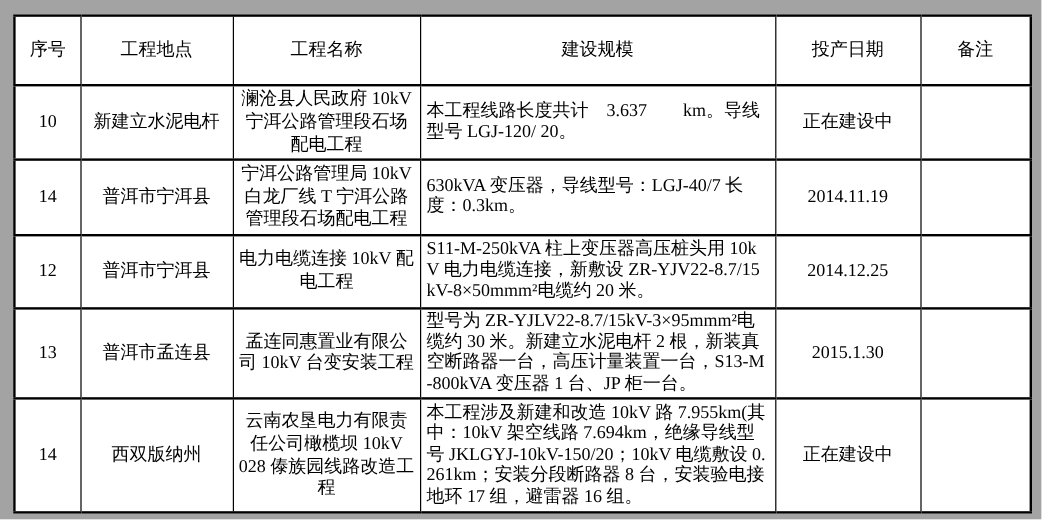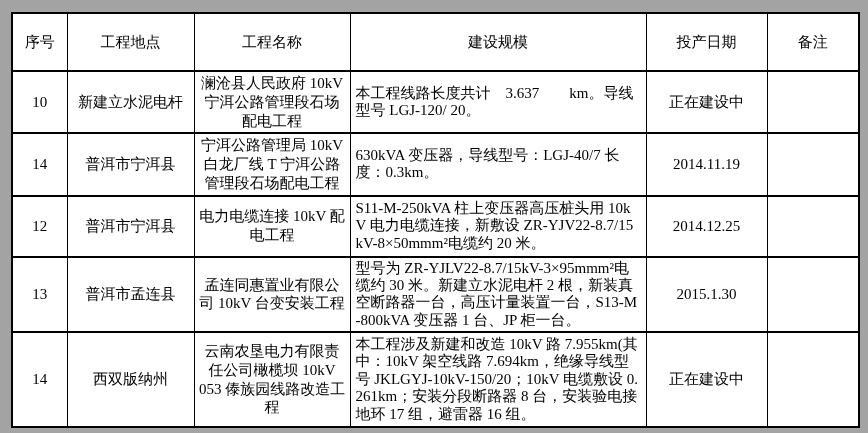--- a/index.html
+++ b/index.html
@@ -107,20 +107,20 @@
         <td>13</td>
         <td>普洱市孟连县</td>
         <td>孟连同惠置业有限公司 10kV 台变安装工程</td>
         <td class="cell-scale">型号为 ZR-YJLV22-8.7/15kV-3×95mmm²电缆约 30 米。新建立水泥电杆 2 根，新装真空断路器一台，高压计量装置一台，S13-M-800kVA 变压器 1 台、JP 柜一台。</td>
         <td>2015.1.30</td>
         <td></td>
       </tr>
       <tr class="row-h95">
         <td>14</td>
         <td>西双版纳州</td>
-        <td>云南农垦电力有限责任公司橄榄坝 10kV　053 傣族园线路改造工程</td>
+        <td>云南农垦电力有限责任公司橄榄坝 10kV　028 傣族园线路改造工程</td>
         <td class="cell-scale">本工程涉及新建和改造 10kV 路 7.955km(其中：10kV 架空线路 7.694km，绝缘导线型号 JKLGYJ-10kV-150/20；10kV 电缆敷设 0.261km；安装分段断路器 8 台，安装验电接地环 17 组，避雷器 16 组。</td>
         <td>正在建设中</td>
         <td></td>
       </tr>
     </tbody>
   </table>
 </div>
 
 </body></html>

